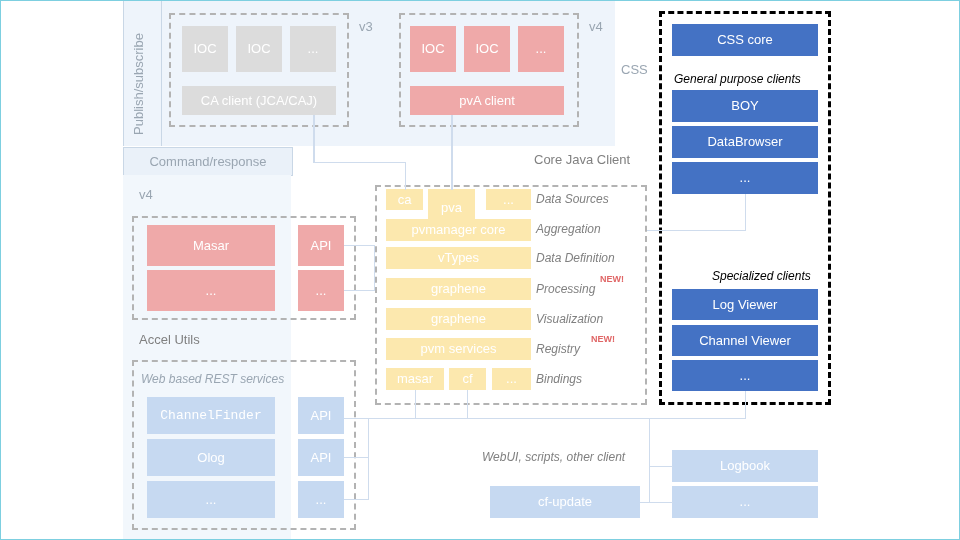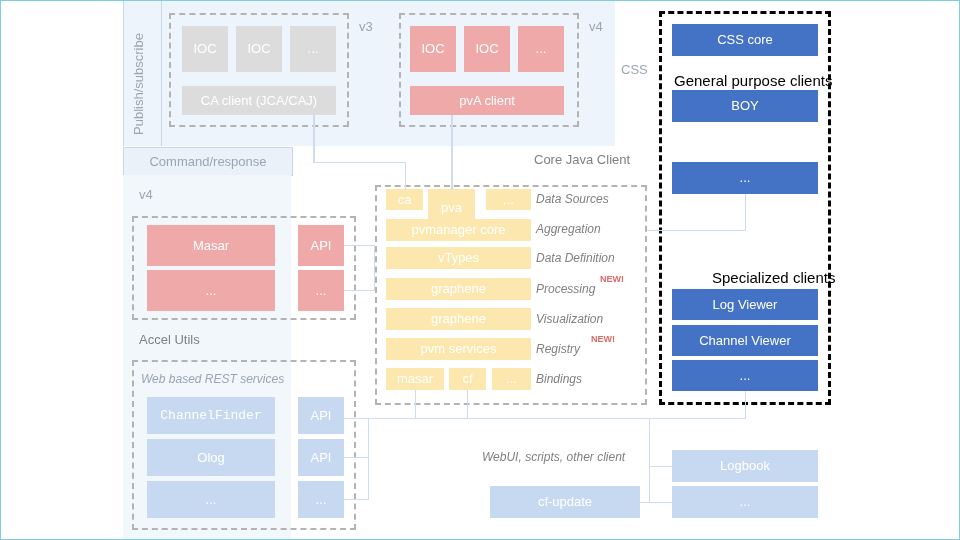--- a/index.html
+++ b/index.html
@@ -24,21 +24,21 @@
   .n-gray {background:#dcdcdc;}
   .n-pink {background:#efa9a9;}
   .n-yellow{background:#fce8ae;}
   .n-blue {background:#4472c4;}
   .n-lblue{background:#c6d9f1;}
 
   
   .lbl{position:absolute;color:#9aa6b2;font-size:13px;white-space:nowrap;}
   .lbl-dark{color:#808080;}
   .lbl-ital{font-style:italic;}
-  .lbl-black{color:#000000;font-size:15px;}
+  .lbl-black{color:#000000;font-style:italic;font-size:12px;}
   .lbl-new{color:#e06666;font-size:9px;font-weight:bold;font-style:normal;}
 
   .vertical-label{position:absolute;color:#9aa6b2;font-size:13px;white-space:nowrap;
         writing-mode:vertical-rl;transform:rotate(180deg);}
 
   .cmdbox{position:absolute;background:#eaf1f9;border:1px solid #c9d7e6;
         display:flex;align-items:center;justify-content:center;color:#9aa6b2;font-size:13px;}
 
   
   .ln{position:absolute;background:#cfdced;}
@@ -130,20 +130,21 @@
   <div class="abs node n-yellow" style="left:385px;top:367px;width:58px;height:22px;">masar</div>
   <div class="abs node n-yellow" style="left:448px;top:367px;width:37px;height:22px;">cf</div>
   <div class="abs node n-yellow" style="left:491px;top:367px;width:39px;height:22px;">...</div>
   <span class="lbl lbl-dark lbl-ital" style="left:535px;top:371px;font-size:12px;">Bindings</span>
 
   <div class="abs dash-black" style="left:658px;top:10px;width:172px;height:394px;"></div>
 
   <div class="abs node n-blue" style="left:671px;top:23px;width:146px;height:32px;">CSS core</div>
   <span class="lbl lbl-black" style="left:673px;top:71px;color:#000;">General purpose clients</span>
   <div class="abs node n-blue" style="left:671px;top:89px;width:146px;height:32px;">BOY</div>
+  <div class="abs node n-blue" style="left:671px;top:125px;width:146px;height:32px;">DataBrowser</div>
   <div class="abs node n-blue" style="left:671px;top:161px;width:146px;height:32px;">...</div>
 
   <span class="lbl lbl-black" style="left:711px;top:268px;color:#000;">Specialized clients</span>
   <div class="abs node n-blue" style="left:671px;top:288px;width:146px;height:31px;">Log Viewer</div>
   <div class="abs node n-blue" style="left:671px;top:324px;width:146px;height:31px;">Channel Viewer</div>
   <div class="abs node n-blue" style="left:671px;top:359px;width:146px;height:31px;">...</div>
 
   <span class="lbl lbl-dark lbl-ital" style="left:481px;top:449px;font-size:12px;">WebUI, scripts, other client</span>
   <div class="abs node n-lblue" style="left:489px;top:485px;width:150px;height:32px;">cf-update</div>
   <div class="abs node n-lblue" style="left:671px;top:449px;width:146px;height:32px;">Logbook</div>

